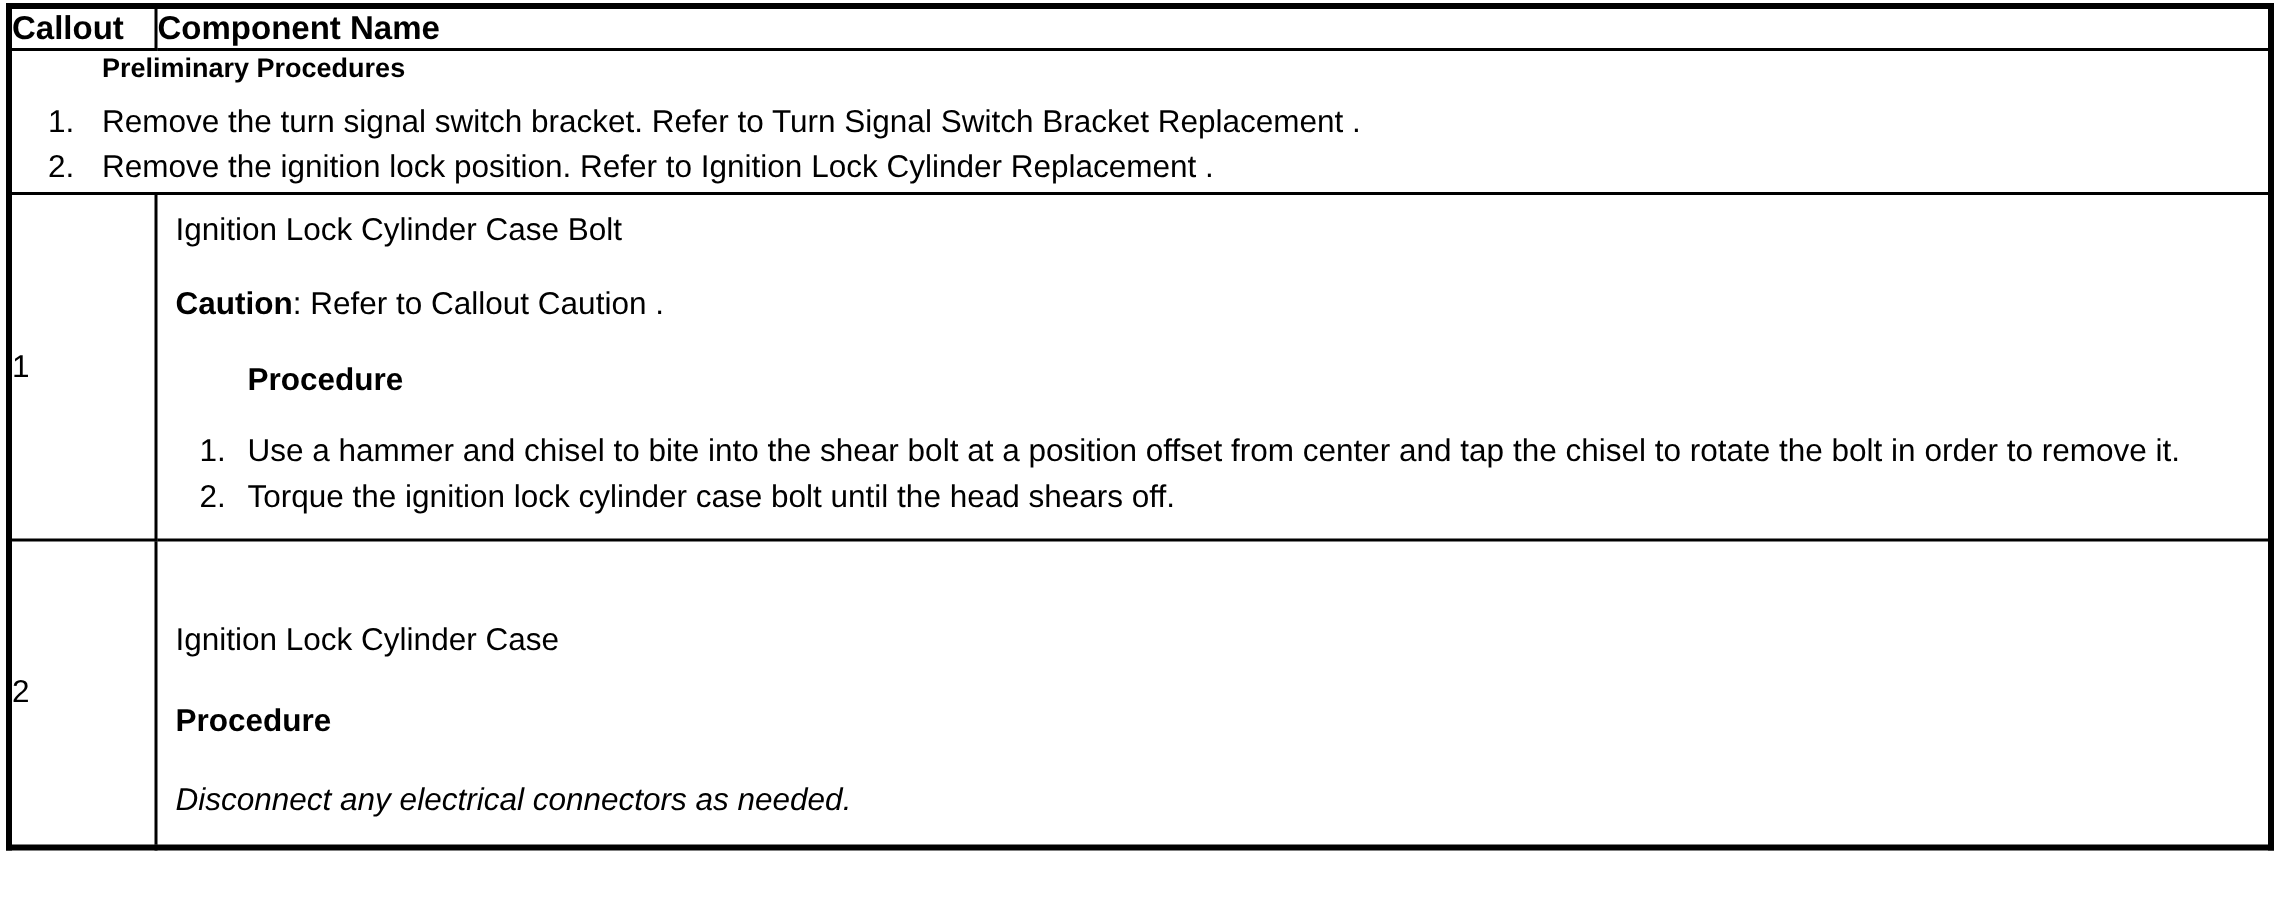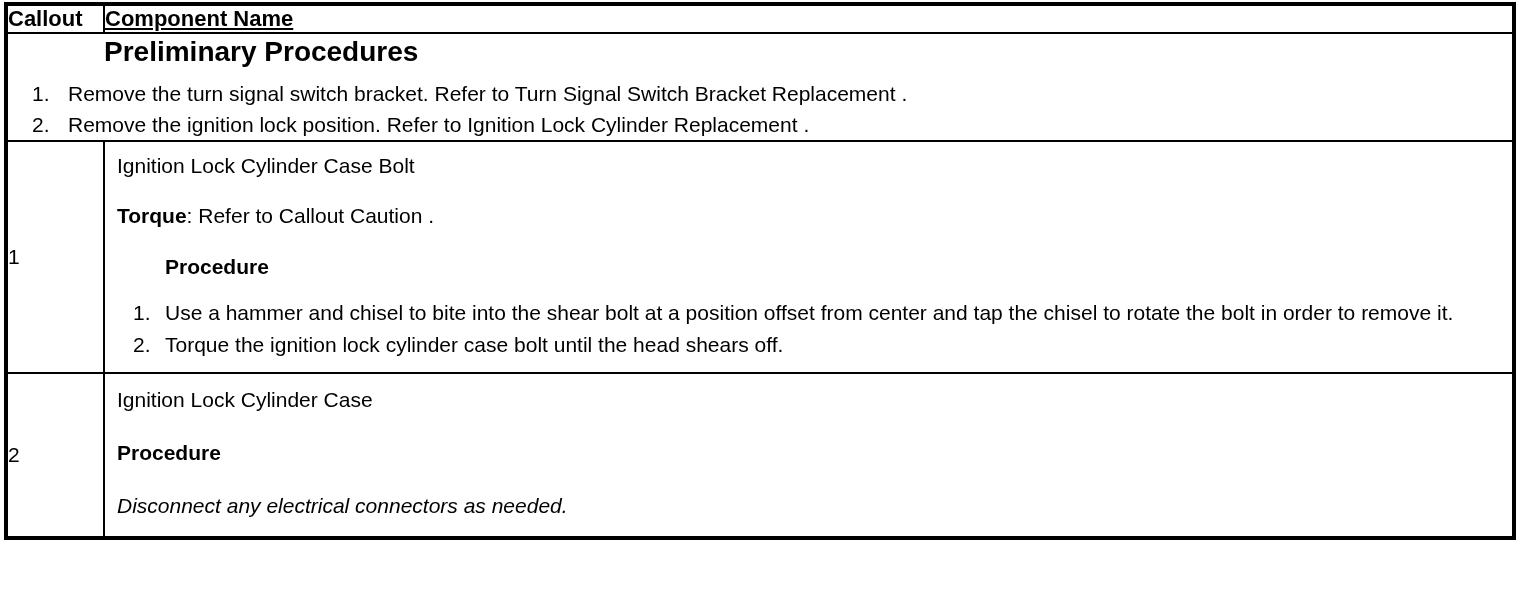--- a/index.html
+++ b/index.html
@@ -48,21 +48,20 @@
     line-height: 1.2;
   }
   .hdr-callout {
     width: 95px;
     text-align: left;
     padding-left: 10px;
     margin-left: 48px;
   }
   .hdr-component {
     text-align: center;
-    text-decoration: underline;
   }
 
   
   .callout-cell {
     width: 95px;
     text-align: center;
     vertical-align: middle;
     font-size: 21px;
     font-weight: normal;
   }
@@ -71,24 +70,24 @@
   .body-cell {
     padding: 0;
     vertical-align: top;
   }
 
   
   .prelim-row-cell {
     padding: 12px 0 10px 0;
   }
   .prelim-title {
-    font-size: 28px;
+    font-size: 18px;
     font-weight: bold;
     margin: 0 0 10px 0;
-    padding-left: 96px;
+    padding-left: 60px;
     line-height: 1.25;
   }
   ol.prelim-list {
     margin: 0;
     padding: 0;
     list-style: none;
   }
   ol.prelim-list > li {
     font-size: 21px;
     line-height: 1.45;
@@ -142,20 +141,21 @@
   ol.sub-list > li .li-num {
     position: absolute;
     left: 16px;
     width: 32px;
     text-align: left;
   }
 
   
   .r2-pad {
     padding: 12px 12px 10px 12px;
+    margin-top: 40px;
   }
   .r2-line {
     font-size: 21px;
     line-height: 1.3;
     margin: 0 0 26px 0;
   }
   .r2-line.last {
     margin-bottom: 6px;
     font-style: italic;
   }
@@ -199,21 +199,21 @@
       </tr>
 
       <tr>
         <td class="callout-cell">1</td>
         <td class="body-cell">
           <div class="cell-pad">
 
             <div class="line-plain">Ignition Lock Cylinder Case Bolt</div>
 
             <div class="line-caution">
-              <span class="bold-lead">Torque</span><span>: Refer to Callout Caution .</span>
+              <span class="bold-lead">Caution</span><span>: Refer to Callout Caution .</span>
             </div>
 
             <div class="sub-heading">Procedure</div>
 
             <ol class="sub-list">
               <li>
                 <span class="li-num">1.</span>
                 <span class="li-text">Use a hammer and chisel to bite into the shear bolt at a position offset from center and tap the chisel to rotate the bolt in order to remove it.</span>
               </li>
               <li>

